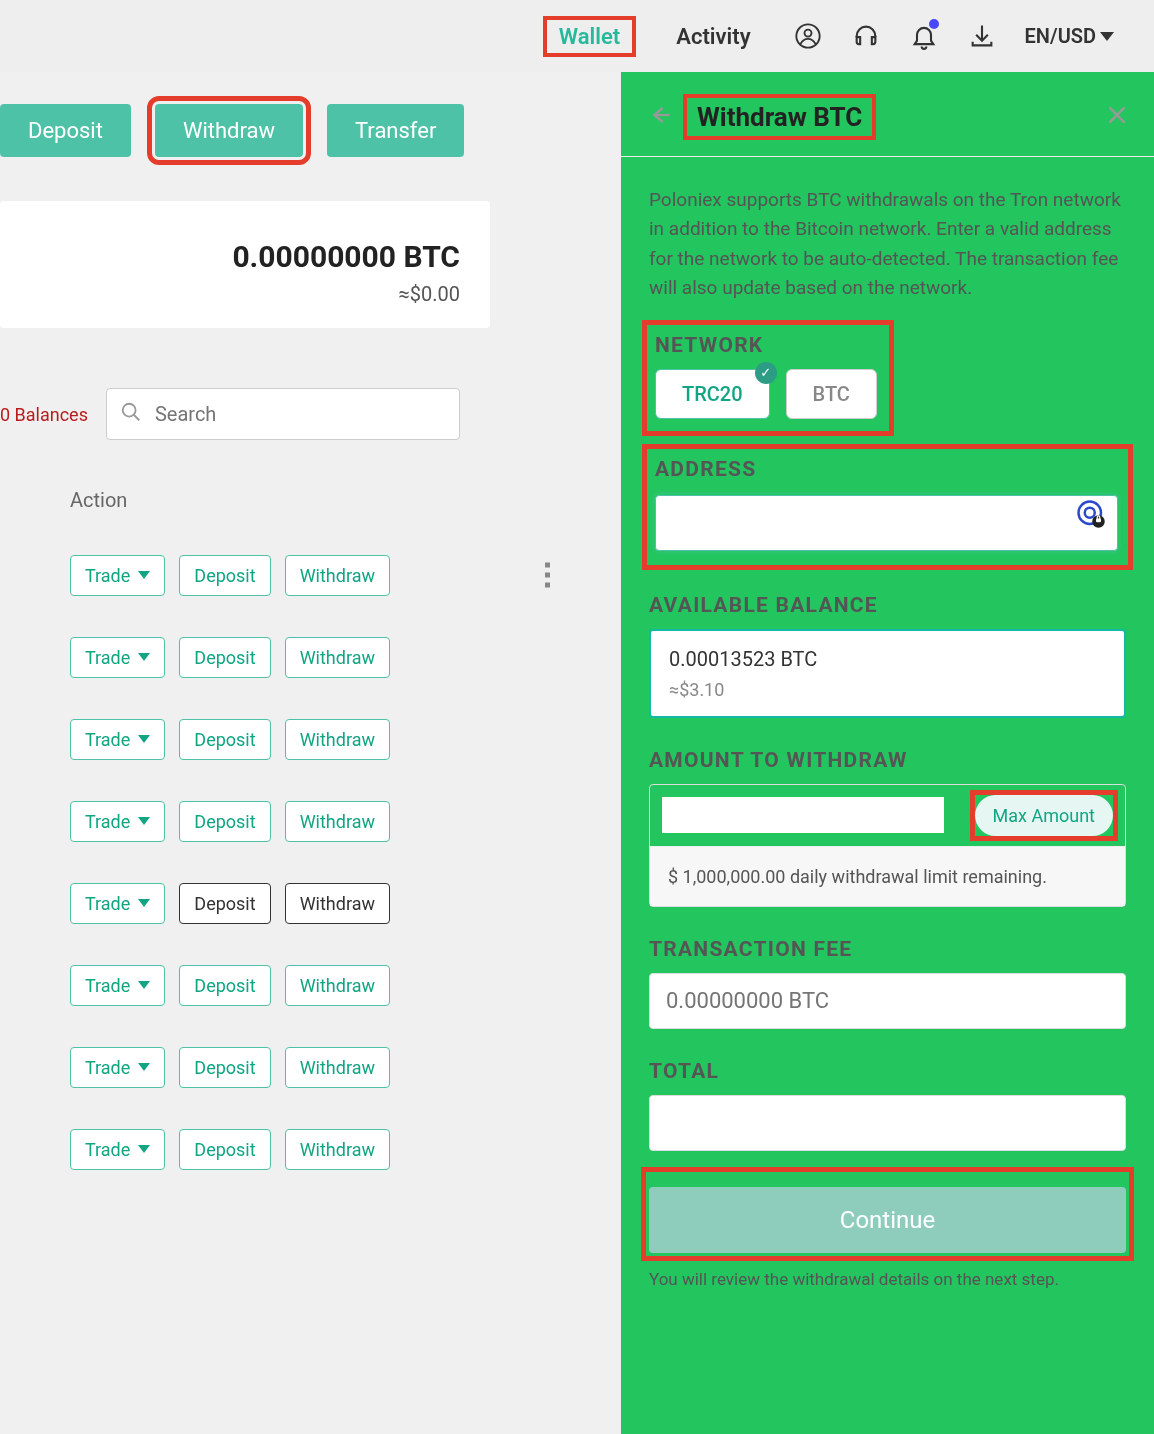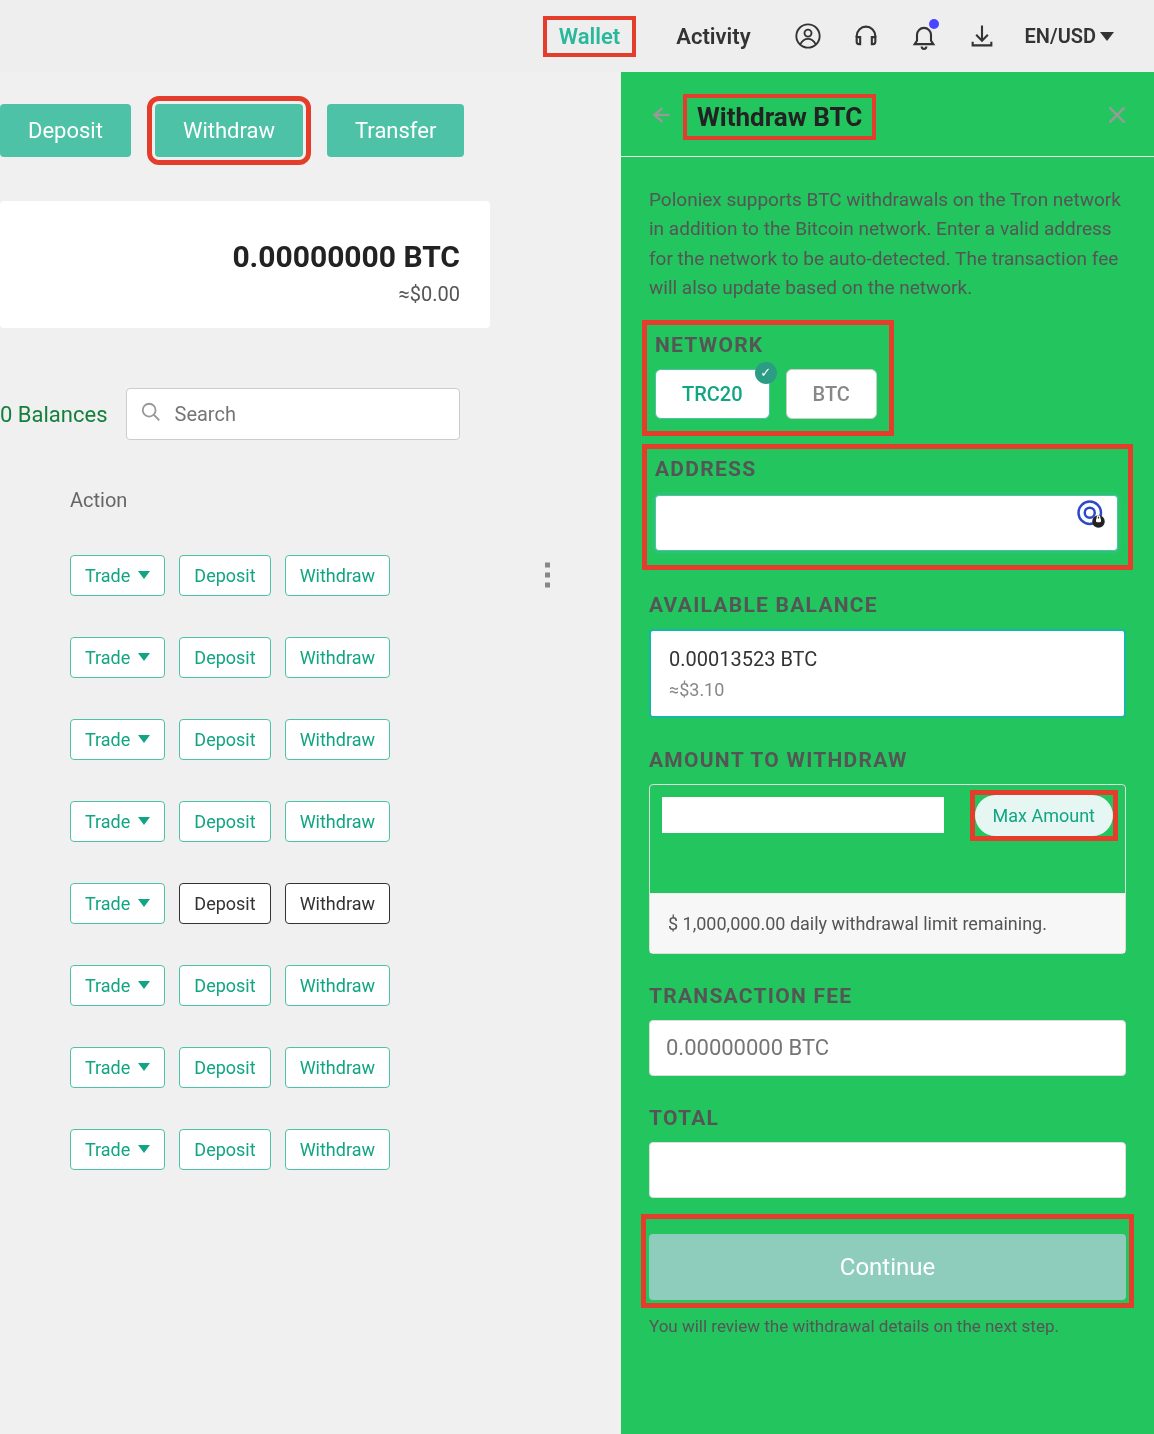--- a/index.html
+++ b/index.html
@@ -63,21 +63,21 @@
     margin-top: 16px;
   }
   .balance-main { font-size: 30px; font-weight:700; color:#222; text-align:right;}
   .balance-sub { font-size: 20px; color:#555; text-align:right; margin-top:8px;}
   .balances-row {
     display:flex; align-items:center; gap:18px;
     margin-top: 60px;
     padding: 0 0 0 0;
     width: 460px;
   }
-  .balances-label { font-size:22px; color:#15803d;}
+  .balances-label { font-size:18px; color:#b91c1c;}
   .search-box {
     flex:1;
     position:relative;
   }
   .search-box input {
     width:100%;
     height:52px;
     border:1px solid #ccc;
     border-radius:4px;
     padding:0 14px 0 48px;
@@ -173,21 +173,20 @@
   .amount-top { display:flex; align-items:center; padding:10px 12px 10px 12px;gap:31px;}
   .amount-top input { flex:1; border:none; outline:none; font-size:18px; height:36px;}
   .max-pill {
     background:#e6f6f2; color:#12a583; border:none; border-radius:999px;
     padding:10px 18px; font-size:18px; cursor:pointer;
   }
   .max-hl { outline:5px solid #e43d2c; outline-offset:0; display:inline-block;}
   .amount-bottom {
     background:#f7f7f7; padding:16px 18px; font-size:18px; color:#555; border-top:1px solid #eee;
     line-height:1.5;
-    margin-top:47px;
   }
 
   .txfee-input, .total-input {
     width:100%; height:56px; border:1px solid #ddd; border-radius:4px;
     padding:0 16px; font-size:22px; color:#aaa; margin-top:12px;
     background:#fff;
   }
   .total-input { color:#333;}
 
   .continue-btn {

